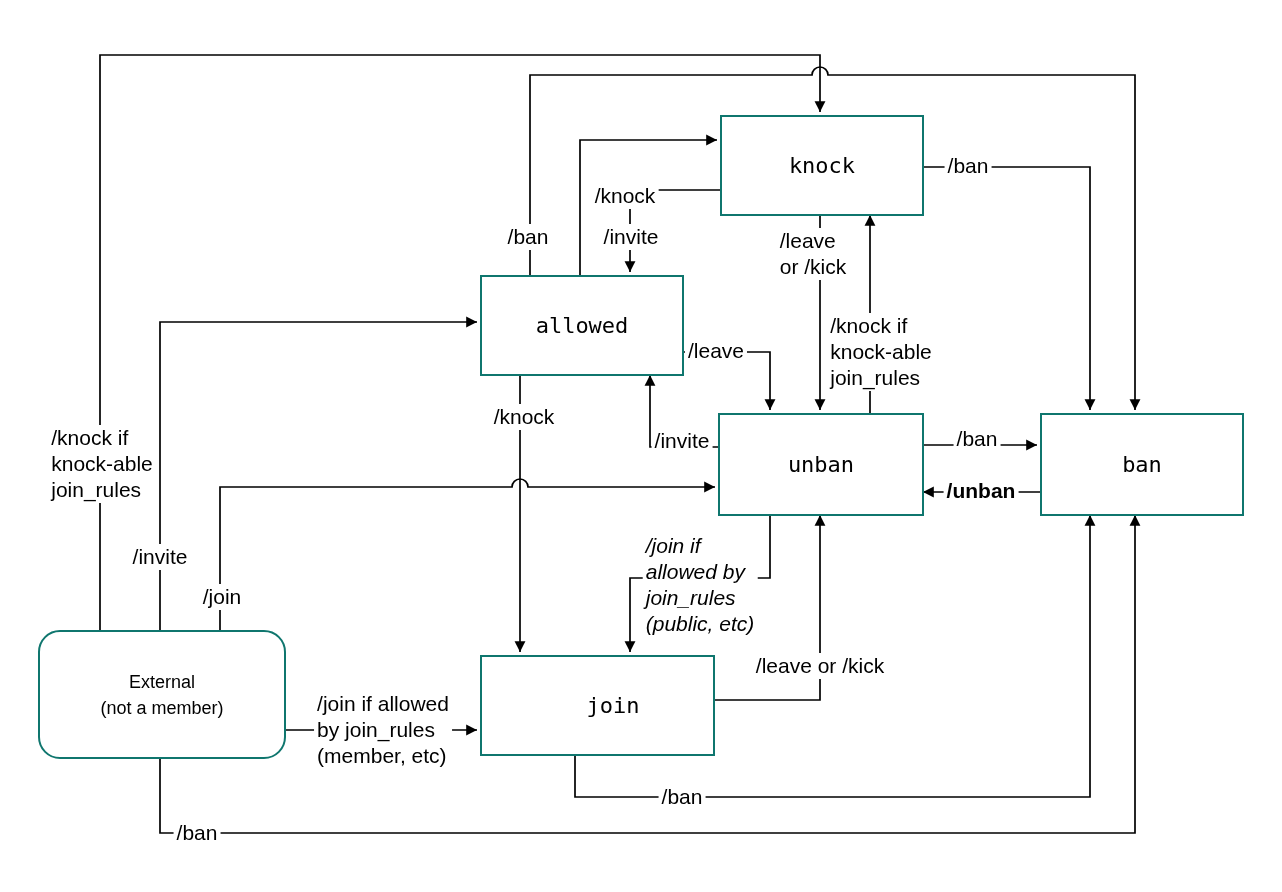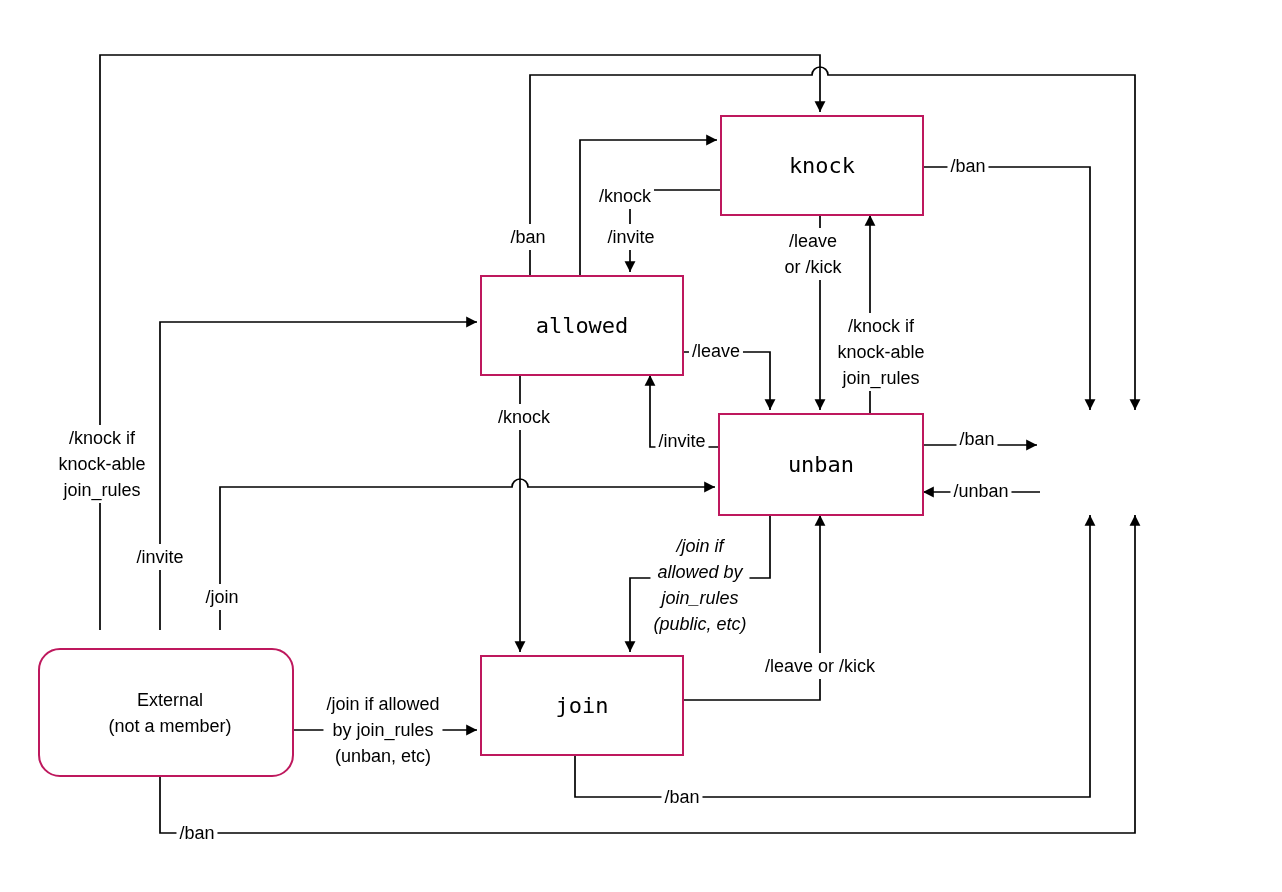--- a/index.html
+++ b/index.html
@@ -8,44 +8,43 @@
     width: 1282px;
     height: 892px;
     background: #ffffff;
     font-family: "Liberation Sans", sans-serif;
     color: #000000;
     overflow: hidden;
   }
   .edges { position: absolute; left: 0; top: 0; }
   .node {
     position: absolute;
-    border: 2px solid #be185d;
+    border: 2px solid #0f766e;
     background: #ffffff;
     display: flex;
     align-items: center;
     justify-content: center;
     text-align: center;
     font-family: "DejaVu Sans Mono", monospace;
     font-size: 22px;
     white-space: pre-line;
   }
   .node-external {
     border-radius: 22px;
     font-family: "Liberation Sans", sans-serif;
     font-size: 18px;
     line-height: 26px;
   }
   .elabel {
     position: absolute;
     transform: translate(-50%, -50%);
     background: #ffffff;
     padding: 0 3px;
-    font-size: 18px;
+    font-size: 21px;
     line-height: 26px;
-    text-align: center;
     white-space: pre-line;
   }
 </style>
 </head>
 <body>
 
 <div class="stage">
 
   <svg class="edges" width="1282" height="892" viewBox="0 0 1282 892">
     <defs>
@@ -76,53 +75,56 @@
     </g>
   </svg>
 
   <div class="elabel" style="left:102px;  top:464px;">/knock if
 knock-able
 join_rules</div>
   <div class="elabel" style="left:160px;  top:557px;">/invite</div>
   <div class="elabel" style="left:222px;  top:597px;">/join</div>
   <div class="elabel" style="left:383px;  top:730px;">/join if allowed
 by join_rules
-(unban, etc)</div>
+(member, etc)</div>
   <div class="elabel" style="left:197px;  top:833px;">/ban</div>
   <div class="elabel" style="left:581px;  top:196px;margin-left:44px;">/knock</div>
   <div class="elabel" style="left:528px;  top:237px;">/ban</div>
   <div class="elabel" style="left:631px;  top:237px;">/invite</div>
   <div class="elabel" style="left:813px;  top:254px;">/leave
 or /kick</div>
   <div class="elabel" style="left:968px;  top:166px;">/ban</div>
   <div class="elabel" style="left:881px;  top:352px;">/knock if
 knock-able
 join_rules</div>
   <div class="elabel" style="left:716px;  top:351px;">/leave</div>
   <div class="elabel" style="left:682px;  top:441px;">/invite</div>
   <div class="elabel" style="left:977px;  top:439px;">/ban</div>
-  <div class="elabel" style="left:981px;  top:491px;">/unban</div>
+  <div class="elabel" style="left:981px;  top:491px;font-weight:bold;">/unban</div>
   <div class="elabel" style="left:524px;  top:417px;">/knock</div>
   <div class="elabel" style="left:700px;  top:585px;font-style:italic;">/join if
 allowed by
 join_rules
 (public, etc)</div>
   <div class="elabel" style="left:820px;  top:666px;">/leave or /kick</div>
   <div class="elabel" style="left:682px;  top:797px;">/ban</div>
 
   <div class="node" style="left:720px; top:115px; width:200px; height:97px;">
     <span>knock</span>
   </div>
   <div class="node" style="left:480px; top:275px; width:200px; height:97px;">
     <span>allowed</span>
   </div>
   <div class="node" style="left:718px; top:413px; width:202px; height:99px;">
     <span>unban</span>
   </div>
-  <div class="node" style="left:480px; top:655px; width:200px; height:97px;">
+  <div class="node" style="left:1040px; top:413px; width:200px; height:99px;">
+    <span>ban</span>
+  </div>
+  <div class="node" style="left:480px; top:655px; width:200px; height:97px;padding-left:31px;">
     <span>join</span>
   </div>
-  <div class="node node-external" style="left:38px; top:648px; width:244px; height:125px;padding-left:8px;">
+  <div class="node node-external" style="left:38px; top:630px; width:244px; height:125px;">
     <span>External
 (not a member)</span>
   </div>
 
 </div>
 
 </body></html>

